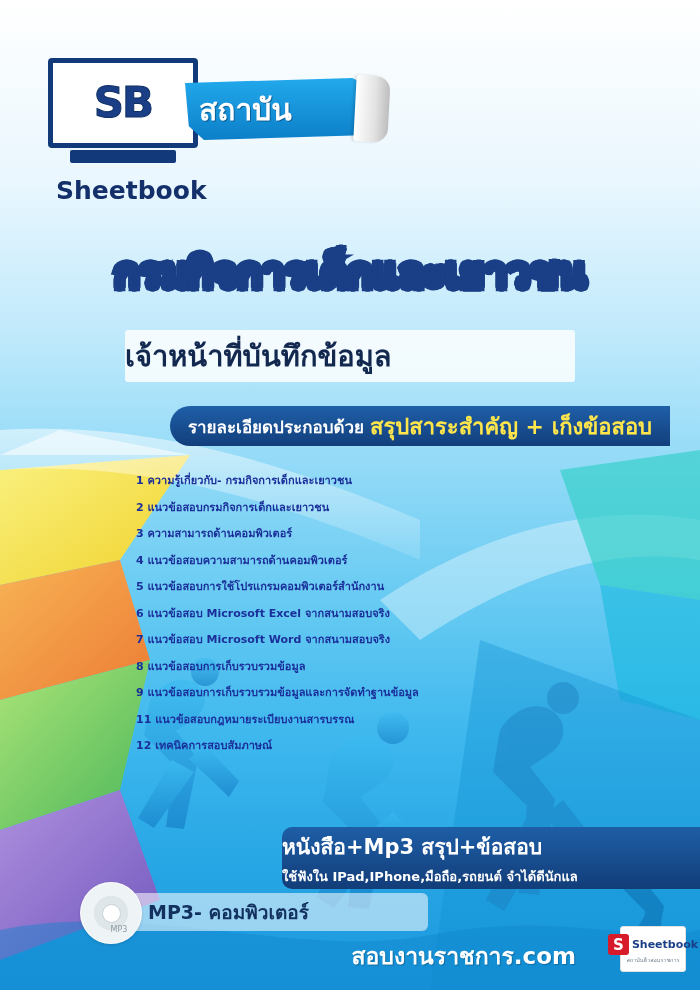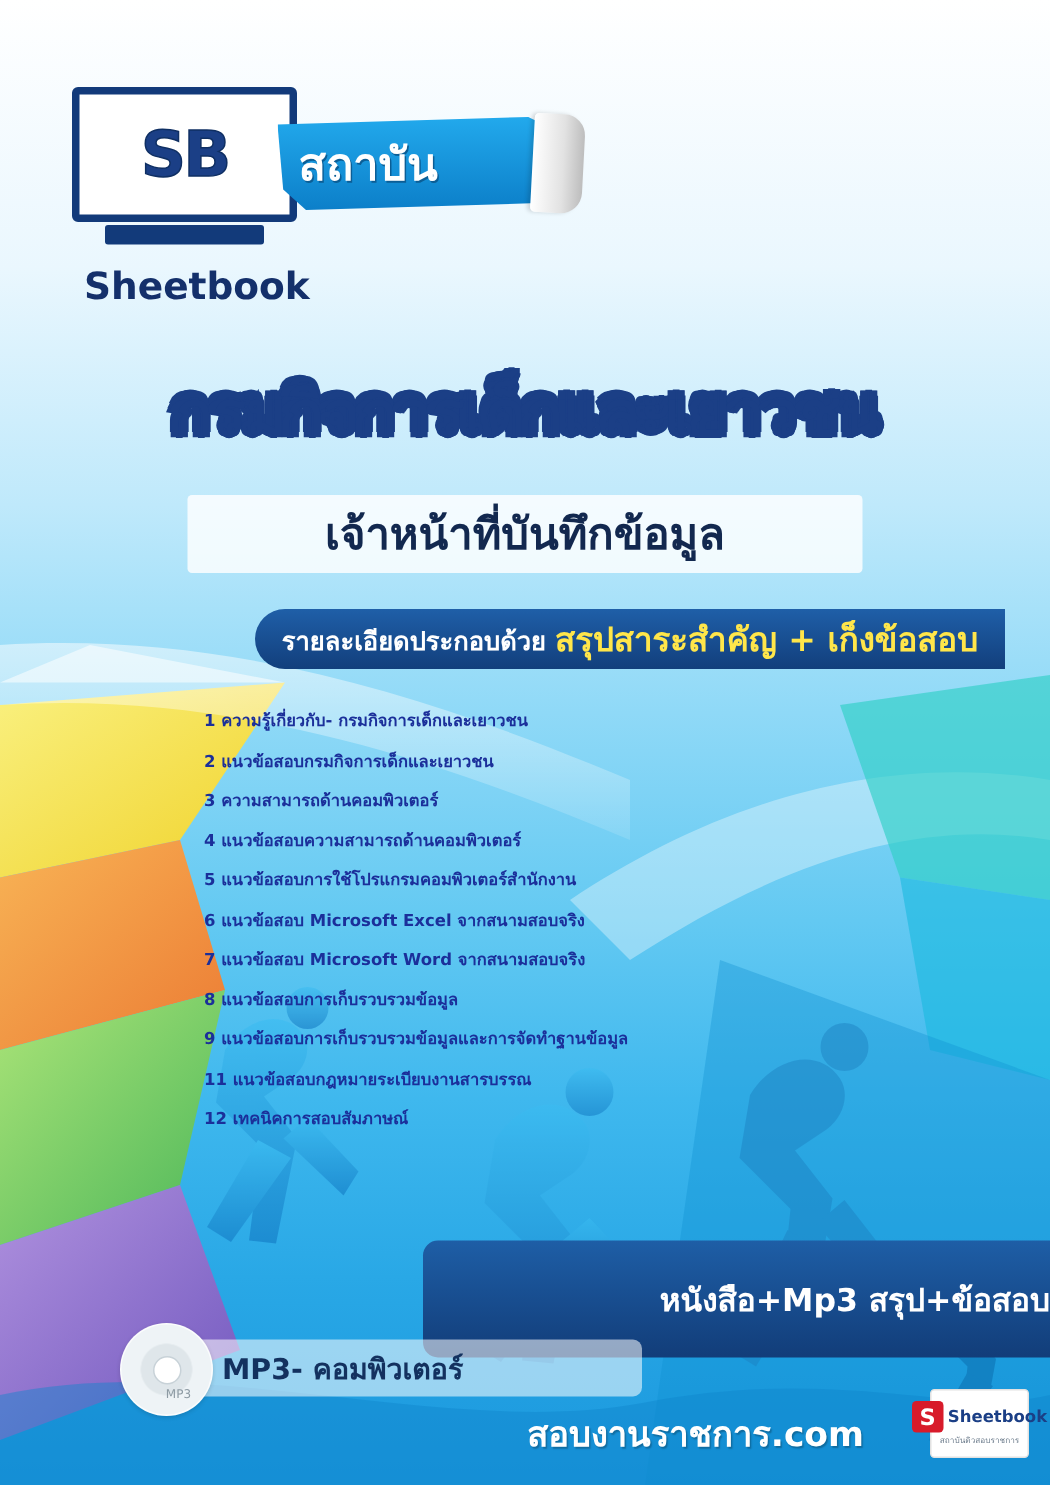--- a/index.html
+++ b/index.html
@@ -95,21 +95,21 @@
     color: #1b3f86;
     font-family: "DejaVu Sans", sans-serif;
     -webkit-text-stroke: 7px #1b3f86;
     z-index: 0;
   }
 
   .subtitle-bar {
     position: absolute; left: 125px; top: 330px; width: 450px; height: 52px;
     background: rgba(255,255,255,0.82);
     border-radius: 3px;
-    display: flex; align-items: center; justify-content: center;
+    display: flex; align-items: center; justify-content: flex-start;
   }
   .subtitle-bar span {
     font-size: 29px; font-weight: bold; color: #12284f;
     font-family: "DejaVu Sans", sans-serif;
   }
 
   .detail-bar {
     position: absolute; left: 170px; top: 406px; width: 500px; height: 40px;
     background: linear-gradient(180deg,#1f5fa8 0%, #123f7c 100%);
     border-radius: 20px 0 0 20px;
@@ -127,24 +127,24 @@
     color: #1b2f9a;
     font-size: 11px;
     line-height: 26.5px;
     font-weight: bold;
     white-space: nowrap;
     font-family: "DejaVu Sans", sans-serif;
   }
 
   
   .bottom-banner {
-    position: absolute; left: 282px; top: 827px; width: 418px; height: 78px;
+    position: absolute; left: 282px; top: 827px; width: 418px; height: 62px;
     background: linear-gradient(180deg,#1e5ea6 0%, #123d79 100%);
     border-radius: 10px 0 0 10px;
-    display: flex; flex-direction: column; align-items: flex-end; justify-content: center;
+    display: flex; flex-direction: column; align-items: flex-start; justify-content: center;
   }
   .bottom-banner .b1 { color: #ffffff; font-size: 21px; font-weight: bold; }
   .bottom-banner .b2 { color: #ffffff; font-size: 13px; font-weight: bold; margin-top: 3px; }
 
   .mp3-bar {
     position: absolute; left: 88px; top: 893px; width: 340px; height: 38px;
     background: rgba(255,255,255,0.55);
     border-radius: 6px;
     display: flex; align-items: center;
   }
@@ -299,20 +299,21 @@
     <div class="toc-item">6 แนวข้อสอบ Microsoft Excel  จากสนามสอบจริง</div>
     <div class="toc-item">7 แนวข้อสอบ Microsoft Word จากสนามสอบจริง</div>
     <div class="toc-item">8 แนวข้อสอบการเก็บรวบรวมข้อมูล</div>
     <div class="toc-item">9 แนวข้อสอบการเก็บรวบรวมข้อมูลและการจัดทำฐานข้อมูล</div>
     <div class="toc-item">11 แนวข้อสอบกฎหมายระเบียบงานสารบรรณ</div>
     <div class="toc-item">12 เทคนิคการสอบสัมภาษณ์</div>
   </div>
 
   <div class="bottom-banner">
     <div class="b1">หนังสือ+Mp3 สรุป+ข้อสอบ</div>
+    <div class="b2">ใช้ฟังใน IPad,IPhone,มือถือ,รถยนต์ จำได้ดีนักแล</div>
   </div>
 
   <div class="mp3-bar">
     <span class="mp3-text">MP3- คอมพิวเตอร์</span>
   </div>
   <div class="cd">
     <span class="cd-label">MP3</span>
   </div>
 
   <div class="site-url">สอบงานราชการ.com</div>

